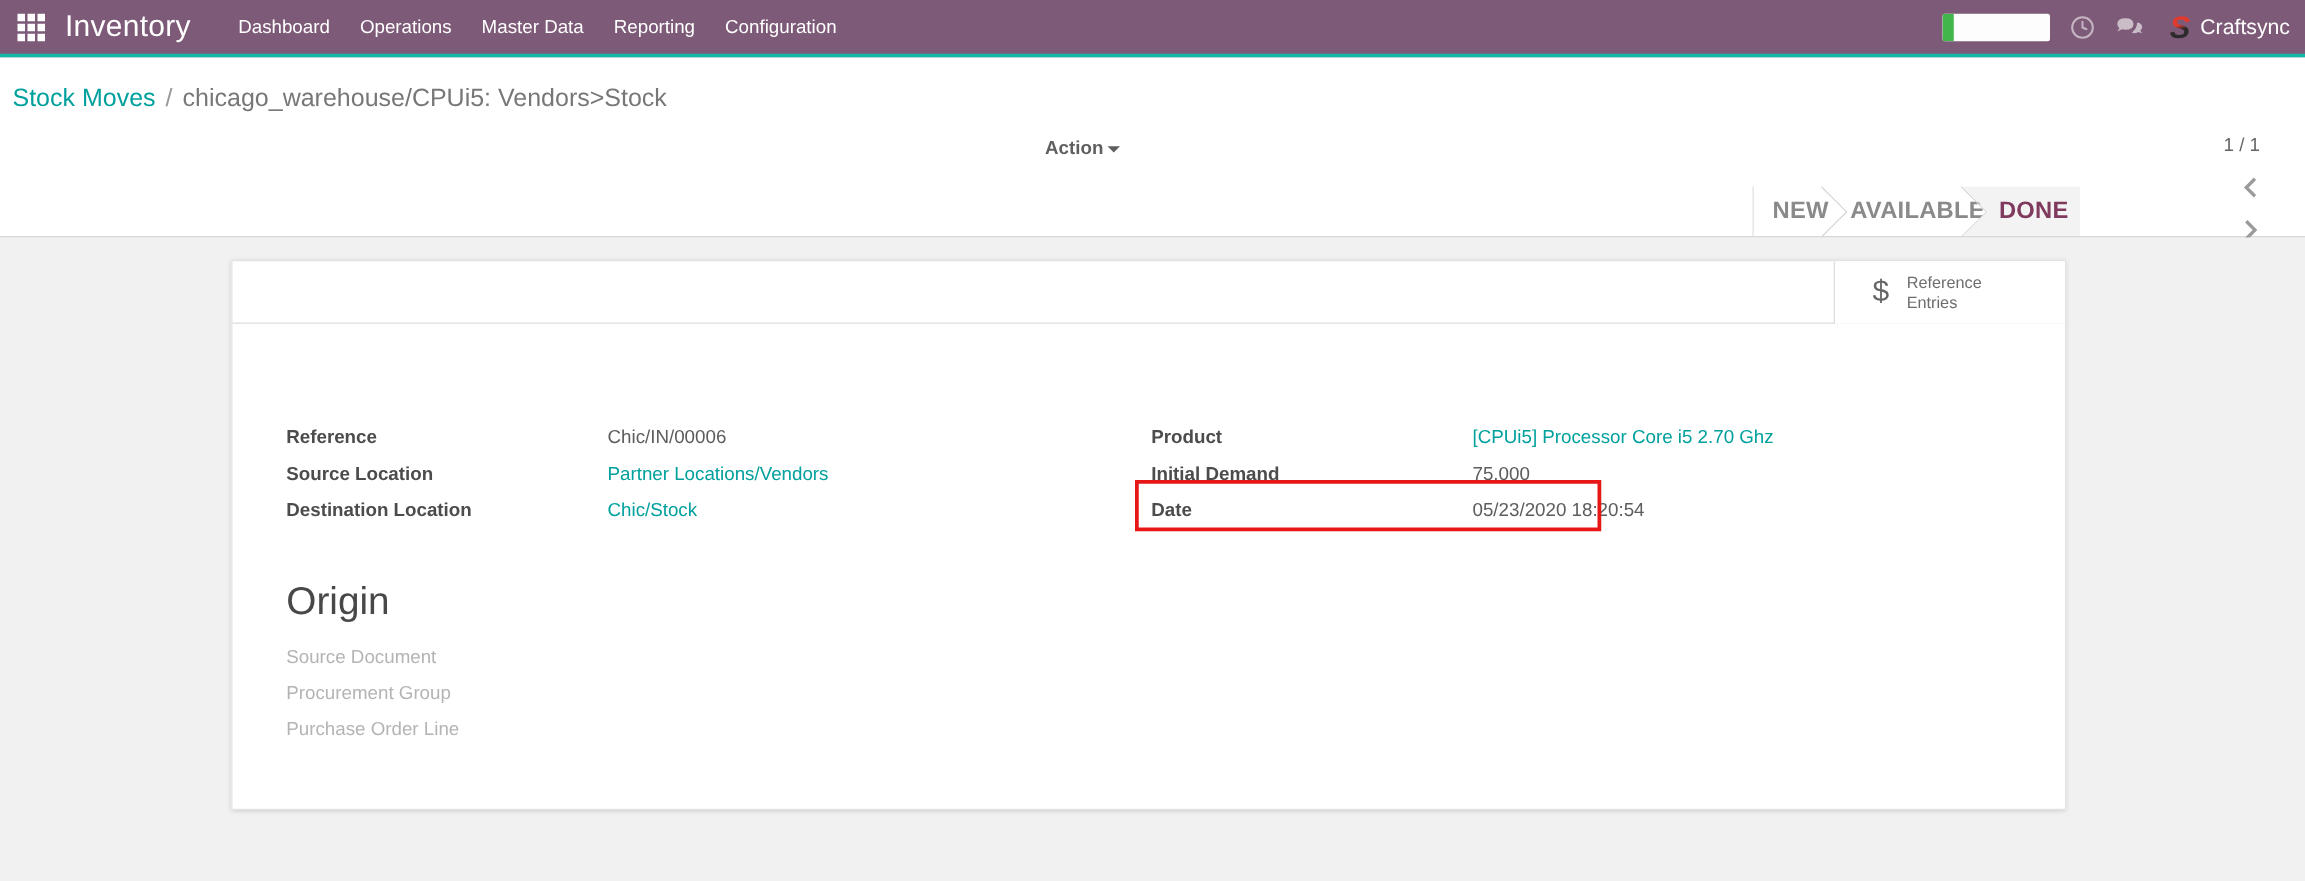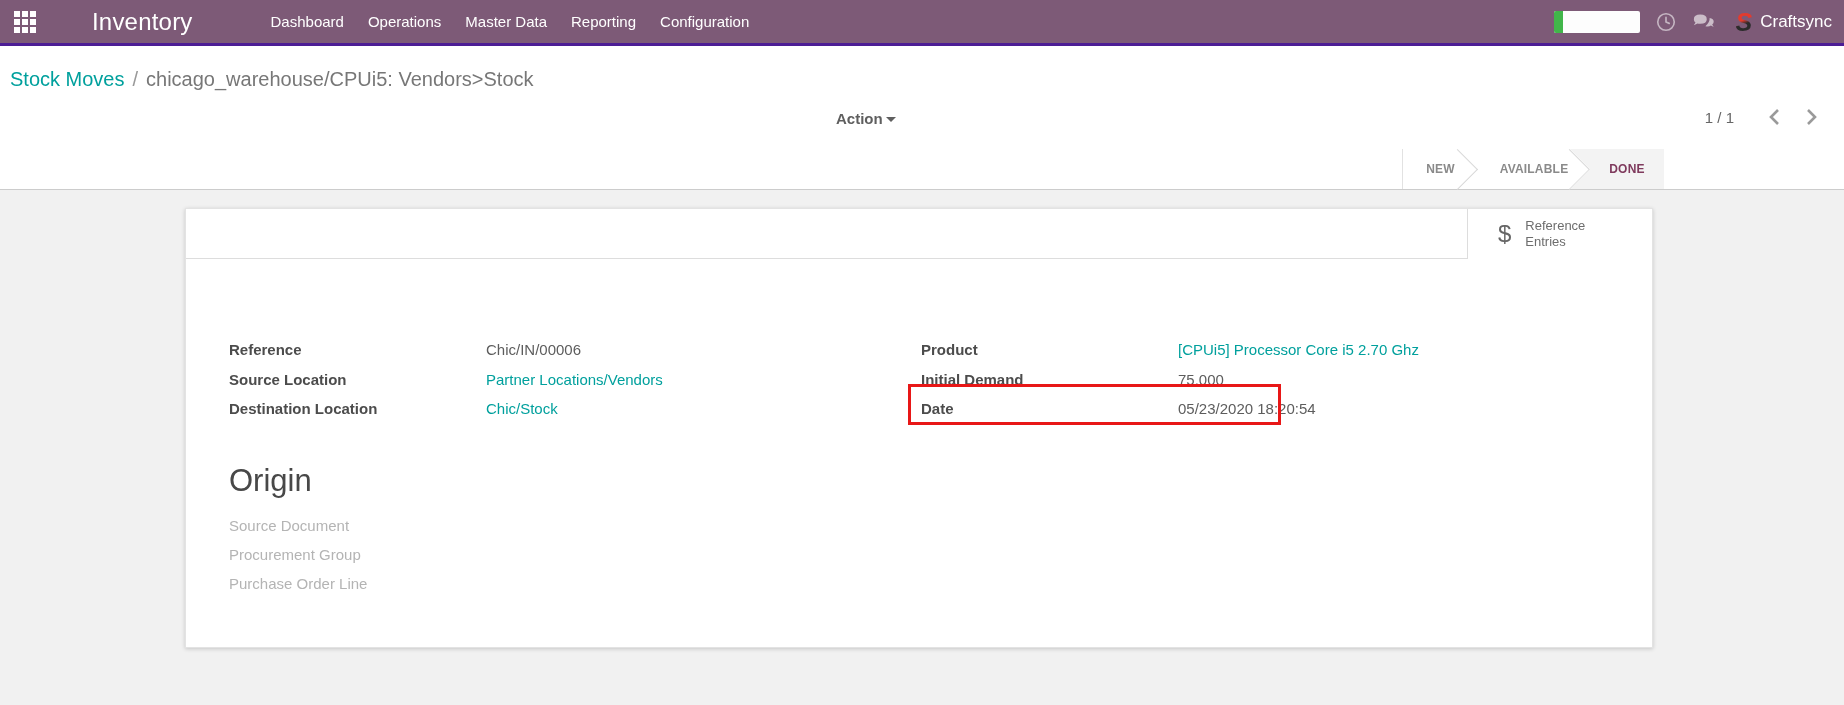--- a/index.html
+++ b/index.html
@@ -1,21 +1,21 @@
 <!DOCTYPE html>
 <html style="--topbar-bg: #7d5a77; --link-teal: #00a09d; --done-purple: #7f3a5d; --highlight-red: #e81717; --progress-green: #41b64a; --muted-label: #b4b4b4;"><head>
 <meta charset="utf-8">
 <style>
   * { margin:0; padding:0; box-sizing:border-box; }
   html,body { width:1844px; height:705px; overflow:hidden; background:#f1f1f1;
               font-family:"Liberation Sans","DejaVu Sans",sans-serif; }
 
   
-  .topbar { height:46px; background:var(--topbar-bg,#7d5a77); border-bottom:3px solid #4c1d95;
-            display:flex; align-items:center; color:#fff; padding:0 12px;gap:40px; }
+  .topbar { height:46px; background:var(--topbar-bg,#7d5a77); border-bottom:3px solid #14b8a6;
+            display:flex; align-items:center; color:#fff; padding:0 12px; }
   .apps-icon { display:grid; grid-template-columns:repeat(3,6px); grid-gap:2px; margin:0 10px 0 2px; cursor:pointer; }
   .apps-icon span { width:6px; height:6px; background:#fff; }
   .app-title { font-size:24px; font-weight:500; margin:0 28px 0 6px; letter-spacing:0.2px; }
   .main-menu { display:flex; align-items:center; gap:4px; }
   .main-menu a { color:#fff; text-decoration:none; font-size:15px; padding:6px 10px; white-space:nowrap; }
   .topbar-right { margin-left:auto; display:flex; align-items:center; gap:14px; }
   .timer-bar { width:86px; height:22px; background:#fdfdfd; border-radius:2px; overflow:hidden; display:flex; }
   .timer-fill { width:9px; height:100%; background:var(--progress-green,#41b64a); }
   .sys-icon { width:24px; height:24px; display:flex; align-items:center; justify-content:center; cursor:pointer; }
   .user-menu { display:flex; align-items:center; gap:8px; cursor:pointer; margin-left:6px; }
@@ -26,29 +26,29 @@
 
   
   .control-area { position:relative; height:144px; background:#fff; border-bottom:1px solid #ccc; }
   .breadcrumb { position:absolute; left:10px; top:22px; font-size:20px; color:#777; white-space:nowrap; }
   .breadcrumb a { color:var(--link-teal,#00a09d); text-decoration:none; cursor:pointer; }
   .breadcrumb .sep { margin:0 8px; color:#999; }
   .action-btn { position:absolute; left:836px; top:60px; height:24px; display:flex; align-items:center;
                 gap:3px; cursor:pointer; font-size:15px; font-weight:700; color:#5f5f5f; }
   .caret-down { width:0; height:0; border-left:5px solid transparent; border-right:5px solid transparent;
                 border-top:5px solid #5f5f5f; margin-top:2px; }
-  .pager { position:absolute; right:22px; top:62px; display:flex; align-items:center; gap:16px; }
+  .pager { position:absolute; right:22px; top:62px; display:flex; align-items:center; gap:16px;flex-direction:column; }
   .pager-value { font-size:15px; color:#666; margin-right:14px; }
   .pager-btn { background:none; border:none; cursor:pointer; padding:0 4px; display:flex; align-items:center; }
 
   
   .statusbar { position:absolute; right:0; bottom:0; height:40px; width:442px;
                border-left:1px solid #e2e2e2; display:flex; align-items:stretch; }
   .stage { position:relative; display:flex; align-items:center; justify-content:center;
-           font-size:12px; font-weight:700; color:#8a8a8a; letter-spacing:0.2px;
+           font-size:19px; font-weight:700; color:#8a8a8a; letter-spacing:0.2px;
            white-space:nowrap; cursor:pointer; }
   .stage:not(.last)::after { content:''; position:absolute; right:6px; top:6px; width:28px; height:28px;
            transform:rotate(45deg); border-top:1px solid #d8d8d8; border-right:1px solid #d8d8d8; pointer-events:none; }
   .stage-new { width:75px; }
   .stage-wait { width:181px; }
   .stage-avail { width:112px; }
   .stage-done { width:94px; margin-left:-20px; padding-left:20px; background:#f3f3f3;
                 color:var(--done-purple,#7f3a5d);
                 clip-path:polygon(0 0, 20px 50%, 0 100%, 100% 100%, 100% 0); }
 

